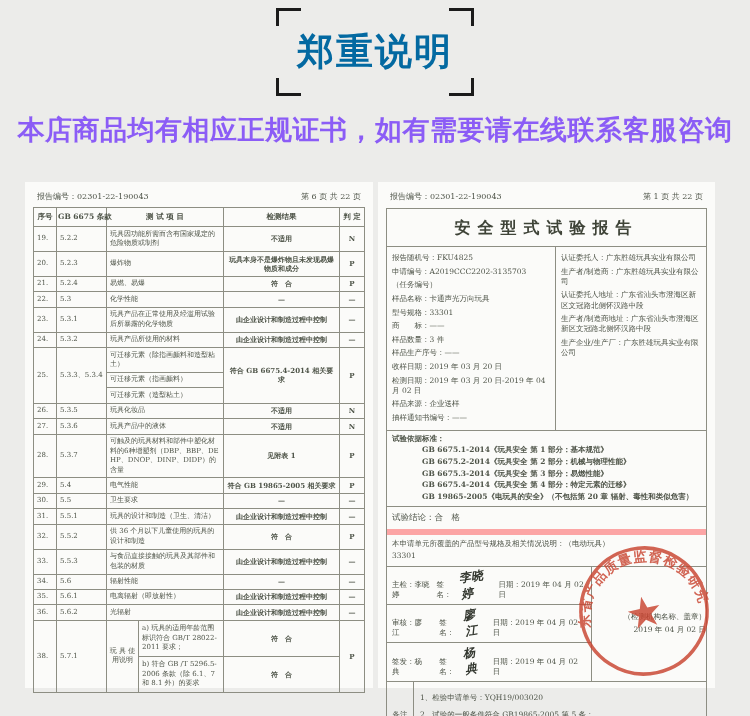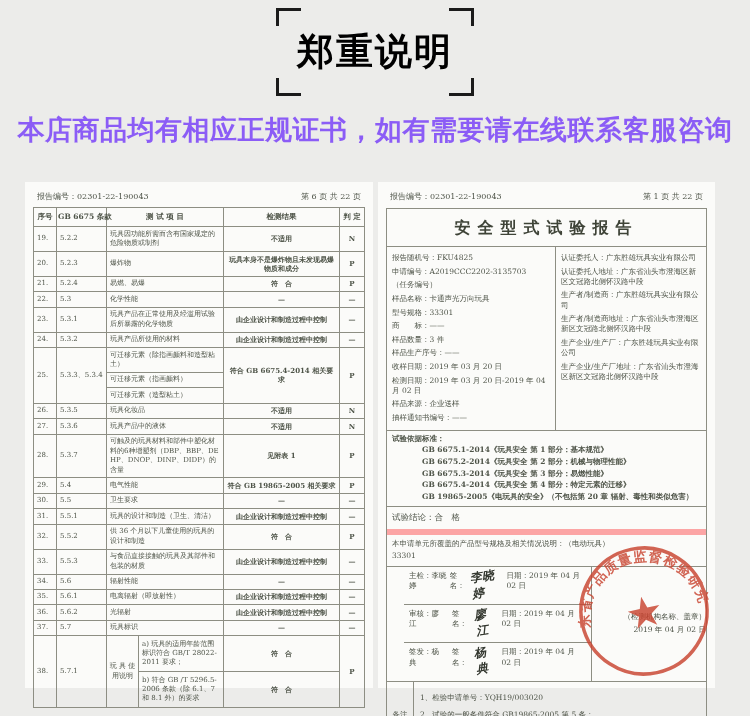--- a/index.html
+++ b/index.html
@@ -9,21 +9,21 @@
     font-family:"DejaVu Sans","Liberation Sans",sans-serif;
   }
   
   .notice-box{position:relative;width:198px;height:88px;margin:8px auto 0;
     display:flex;align-items:center;justify-content:center;}
   .corner{position:absolute;width:22px;height:15px;border:3px solid #1b1b1b;}
   .corner.tl{top:0;left:0;border-right:none;border-bottom:none;}
   .corner.tr{top:0;right:0;border-left:none;border-bottom:none;}
   .corner.bl{bottom:0;left:0;border-right:none;border-top:none;}
   .corner.br{bottom:0;right:0;border-left:none;border-top:none;}
-  .notice-title{font-size:37px;font-weight:800;color:#000000;letter-spacing:2px;}
+  .notice-title{font-size:37px;font-weight:800;color:#0369a1;letter-spacing:2px;}
   .statement{margin-top:16px;text-align:center;font-size:27px;font-weight:700;
     color:#8b5cf6;letter-spacing:.5px;}
   
   .pages{display:flex;gap:5px;margin:34px 25px 0;}
   .page{background:#fbfbf9;height:506px;box-sizing:border-box;padding:6px 8px;
     color:#4e5448;font-family:"DejaVu Serif","Liberation Serif",serif;}
   .page.left{width:348px;}
   .page.right{width:337px;}
   .page-head{display:flex;justify-content:space-between;font-size:8px;
     padding:3px 4px 5px;}
@@ -56,21 +56,21 @@
   .info-r{flex:1;padding:3px 5px;}
   .info-line{margin:3.5px 0;}
   .standards{border-bottom:1px solid #8d8e83;padding:3px 5px;font-weight:bold;}
   .standard-line{padding-left:30px;margin:1.5px 0;}
   .conclusion{border-bottom:6px solid #fca5a5;padding:5px 5px;font-size:8.5px;}
   .coverage{border-bottom:1px solid #8d8e83;padding:3px 5px;}
   .coverage div{margin:1.5px 0;}
   .sig-remark{position:relative;}
   .sig-area{display:flex;}
   .sig-left{width:64%;display:flex;flex-direction:column;}
-  .sig-row{display:flex;align-items:flex-start;gap:3px;padding:4px 5px;min-height:17px;margin-left:17px;}
+  .sig-row{display:flex;align-items:flex-end;gap:3px;padding:4px 5px;min-height:17px;}
   .sig-row + .sig-row{border-top:1px solid #8d8e83;}
   .sig-script{font-style:italic;font-weight:700;font-size:12px;display:inline-block;
     transform:rotate(-8deg);color:#343830;margin:-3px 2px 0 0;}
   .stamp-cell{flex:1;border-left:1px solid #8d8e83;display:flex;flex-direction:column;
     align-items:flex-end;justify-content:center;text-align:center;gap:3px;}
   .remark{border-top:1px solid #8d8e83;display:flex;}
   .remark-label{width:20px;border-right:1px solid #8d8e83;display:flex;
     align-items:center;justify-content:center;padding:4px 3px;}
   .remark-content{flex:1;padding:4px 6px;}
   .remark-line{margin:7px 0;}
@@ -237,27 +237,20 @@
             <td class="c-clause">5.6.1</td>
             <td>电离辐射（即放射性）</td>
             <td class="c-result">由企业设计和制造过程中控制</td>
             <td class="c-verdict">—</td>
           </tr>
           <tr>
             <td class="c-no">36.</td>
             <td class="c-clause">5.6.2</td>
             <td>光辐射</td>
             <td class="c-result">由企业设计和制造过程中控制</td>
-            <td class="c-verdict">—</td>
-          </tr>
-          <tr>
-            <td class="c-no">37.</td>
-            <td class="c-clause">5.7</td>
-            <td>玩具标识</td>
-            <td class="c-result">—</td>
             <td class="c-verdict">—</td>
           </tr>
           <tr>
             <td class="c-no">38.</td>
             <td class="c-clause">5.7.1</td>
             <td class="p0">
               <div class="split-wrap">
                 <div class="split-label">玩 具 使 用说明</div>
                 <div class="split-col">
                   <div class="sub-item">a) 玩具的适用年龄范围标识符合 GB/T 28022-2011 要求；</div>
@@ -292,25 +285,24 @@
             <div class="info-line">商　　标：——</div>
             <div class="info-line">样品数量：3 件</div>
             <div class="info-line">样品生产序号：——</div>
             <div class="info-line">收样日期：2019 年 03 月 20 日</div>
             <div class="info-line">检测日期：2019 年 03 月 20 日-2019 年 04 月 02 日</div>
             <div class="info-line">样品来源：企业送样</div>
             <div class="info-line">抽样通知书编号：——</div>
           </div>
         <div class="info-r">
             <div class="info-line">认证委托人：广东胜雄玩具实业有限公司</div>
+            <div class="info-line">生产者/制造商：广东胜雄玩具实业有限公司</div>
             <div class="info-line">认证委托人地址：广东省汕头市澄海区新区文冠路北侧怀汉路中段</div>
-            <div class="info-line">生产者/制造商：广东胜雄玩具实业有限公司</div>
             <div class="info-line">生产者/制造商地址：广东省汕头市澄海区新区文冠路北侧怀汉路中段</div>
             <div class="info-line">生产企业/生产厂：广东胜雄玩具实业有限公司</div>
-            <div class="info-line">生产企业/生产厂地址：广东省汕头市澄海区新区文冠路北侧怀汉路中段</div>
           </div>
       </div>
       <div class="standards">
         <div>试验依据标准：</div>
         <div>
             <div class="standard-line">GB 6675.1-2014《玩具安全 第 1 部分：基本规范》</div>
             <div class="standard-line">GB 6675.2-2014《玩具安全 第 2 部分：机械与物理性能》</div>
             <div class="standard-line">GB 6675.3-2014《玩具安全 第 3 部分：易燃性能》</div>
             <div class="standard-line">GB 6675.4-2014《玩具安全 第 4 部分：特定元素的迁移》</div>
             <div class="standard-line">GB 19865-2005《电玩具的安全》（不包括第 20 章 辐射、毒性和类似危害）</div>

